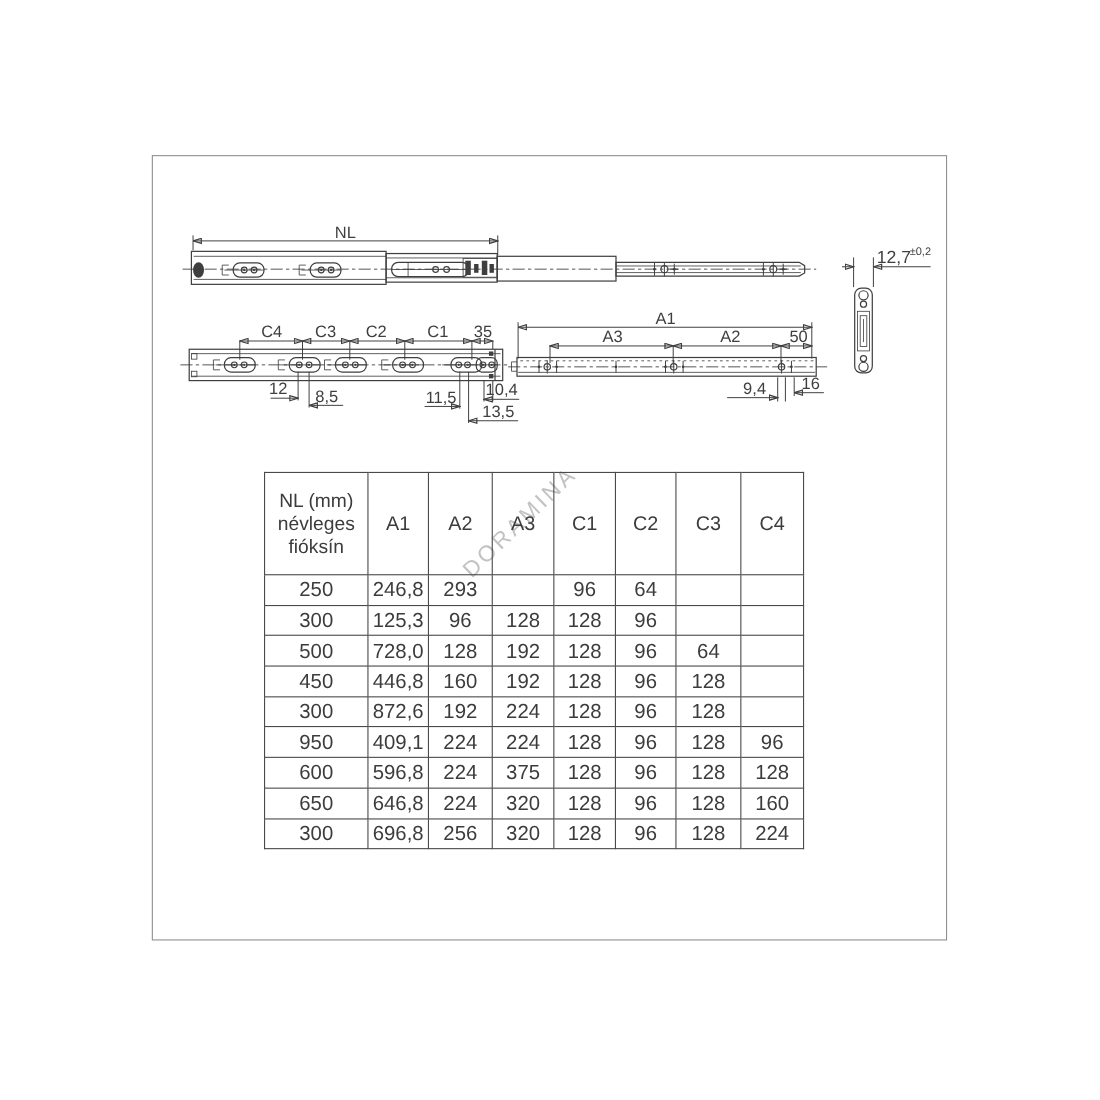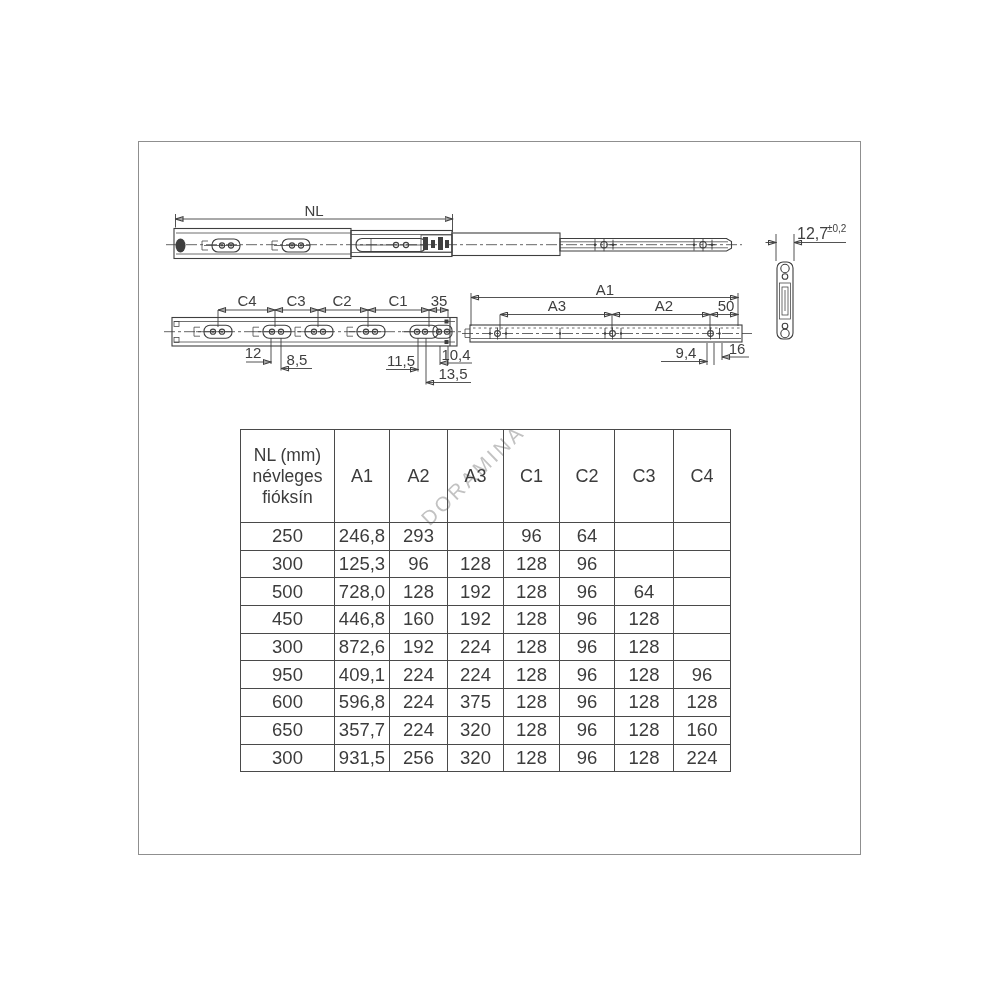--- a/index.html
+++ b/index.html
@@ -450,31 +450,31 @@
           <td>596,8</td>
           <td>224</td>
           <td>375</td>
           <td>128</td>
           <td>96</td>
           <td>128</td>
           <td>128</td>
         </tr>
         <tr>
           <td>650</td>
-          <td>357,7</td>
+          <td>646,8</td>
           <td>224</td>
           <td>320</td>
           <td>128</td>
           <td>96</td>
           <td>128</td>
           <td>160</td>
         </tr>
         <tr>
           <td>300</td>
-          <td>931,5</td>
+          <td>696,8</td>
           <td>256</td>
           <td>320</td>
           <td>128</td>
           <td>96</td>
           <td>128</td>
           <td>224</td>
         </tr>
       </tbody>
   </table>
 

